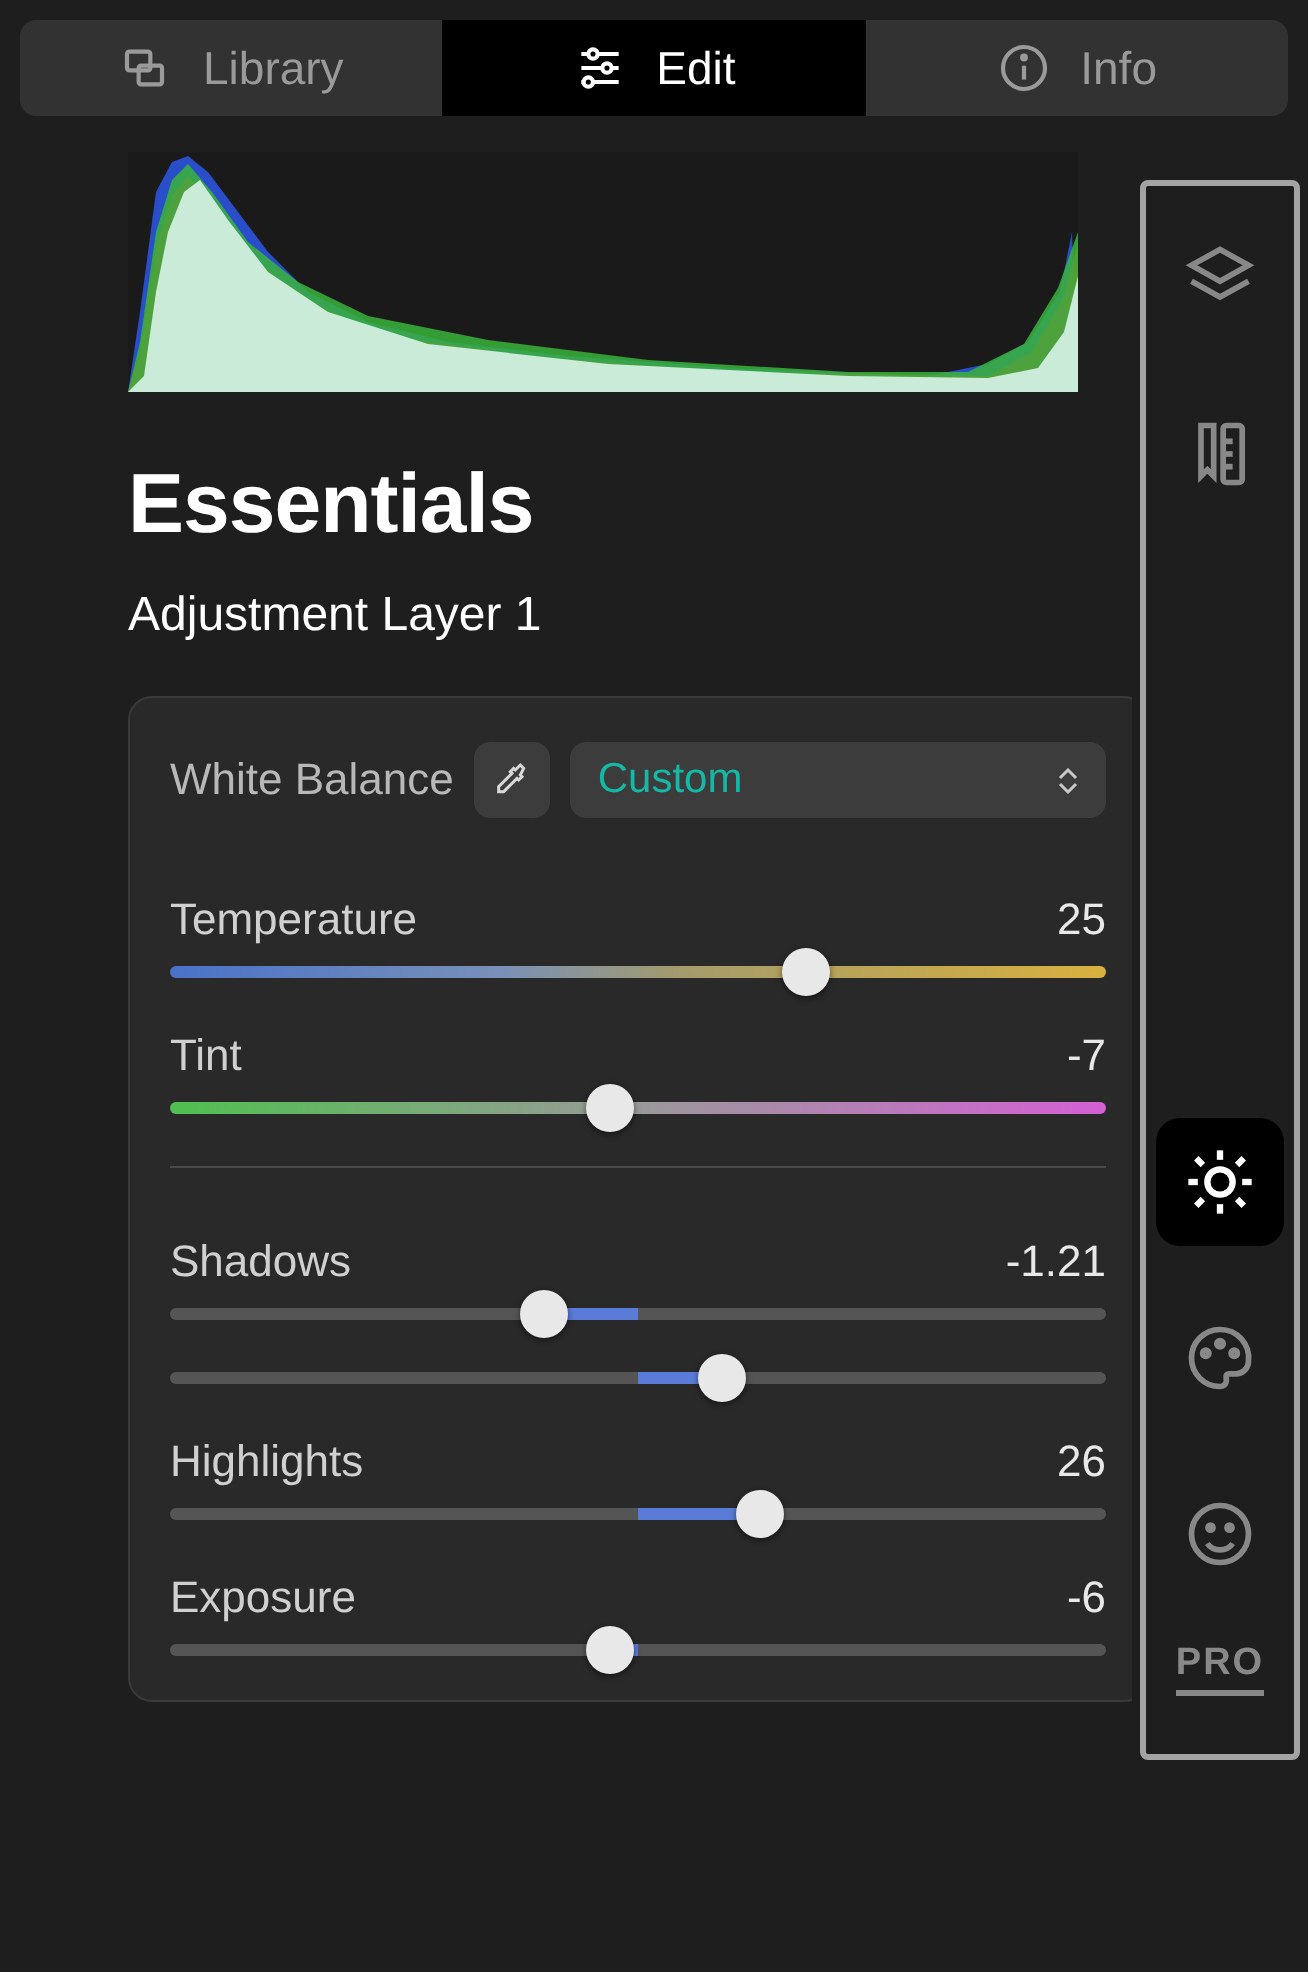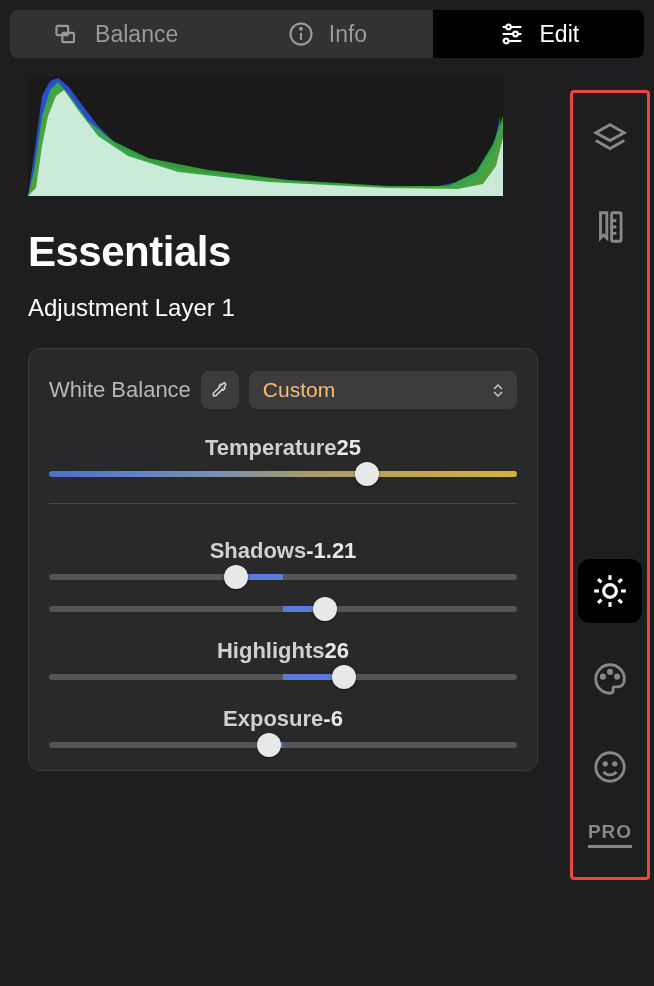--- a/index.html
+++ b/index.html
@@ -41,21 +41,21 @@
   .tab:first-child { border-top-right-radius: 0; border-bottom-right-radius: 0; }
   .tab:last-child  { border-top-left-radius: 0;  border-bottom-left-radius: 0; }
   .tab:nth-child(2) { border-radius: 0; }
 
   .content {
     position: absolute;
     top: 68px;
     left: 0;
     right: 88px;
     bottom: 0;
-    padding: 0 24px 0 28px;
+    padding: 0 24px 0 64px;
     overflow: hidden;
   }
 
   
   .histogram {
     width: 475px;
     height: 120px;
     position: relative;
     margin-top: 8px;
     background: #1a1a1a;
@@ -94,21 +94,21 @@
     font-weight: 700;
     color: #fff;
   }
   .undo-icon svg { width: 26px; height: 26px; stroke: #cfcfcf; }
   .undo-icon { cursor: pointer; }
 
   .wb-row {
     display: flex;
     align-items: center;
     gap: 10px;
-    margin-bottom: 26px;
+    margin-bottom: 38px;
   }
   .wb-label { font-size: 22px; color: #b8b8b8; flex: 0 0 auto; }
   .eyedrop {
     width: 38px; height: 38px;
     background: #3c3c3c;
     border-radius: 8px;
     display: flex; align-items: center; justify-content: center;
     cursor: pointer;
   }
   .eyedrop svg { width: 20px; height: 20px; stroke: #d8d8d8; }
@@ -116,33 +116,32 @@
     flex: 1;
     height: 38px;
     background: #3c3c3c;
     border-radius: 8px;
     display: flex;
     align-items: center;
     justify-content: space-between;
     padding: 0 14px;
     cursor: pointer;
     font-size: 21px;
-    color: #fdba74;
+    color: #14b8a6;
   }
   .dropdown .chev { display: flex; flex-direction: column; gap: 1px; }
   .dropdown .chev svg { width: 10px; height: 6px; }
 
   .slider-row { margin-bottom: 26px; }
   .slider-head {
     display: flex;
-    justify-content: center;
+    justify-content: space-between;
     font-size: 22px;
     color: #d0d0d0;
     margin-bottom: 10px;
-    font-weight: bold;
   }
   .slider-head .val { color: #e8e8e8; }
 
   .track {
     position: relative;
     height: 6px;
     border-radius: 3px;
     background: #555;
   }
   .track.grad-temp {
@@ -190,21 +189,21 @@
     border-radius: 3px;
   }
 
   
   .rail {
     position: absolute;
     right: 4px;
     top: 90px;
     width: 80px;
     height: 790px;
-    border: 3px solid #ef4444;
+    border: 3px solid #a3a3a3;
     border-radius: 4px;
     display: flex;
     flex-direction: column;
     align-items: center;
     padding-top: 14px;
     background: #1e1e1e;
   }
   .rail-item {
     width: 64px;
     height: 64px;
@@ -235,40 +234,40 @@
 </style>
 </head>
 <body>
 
 <div class="tabbar">
   <div class="tab">
     <svg viewBox="0 0 24 24" fill="none" stroke="currentColor" stroke-width="1.8">
       <rect x="3" y="5" width="10" height="8" rx="1"></rect>
         <rect x="8" y="11" width="10" height="8" rx="1"></rect>
     </svg>
-    <span>Balance</span>
-  </div>
-  <div class="tab">
-    <svg viewBox="0 0 24 24" fill="none" stroke="currentColor" stroke-width="1.8">
-      <circle cx="12" cy="12" r="9"></circle>
-        <line x1="12" y1="11" x2="12" y2="17"></line>
-        <circle cx="12" cy="7.5" r="0.8" fill="currentColor"></circle>
-    </svg>
-    <span>Info</span>
+    <span>Library</span>
   </div>
   <div class="tab active">
     <svg viewBox="0 0 24 24" fill="none" stroke="currentColor" stroke-width="1.8">
       <line x1="4" y1="6" x2="20" y2="6"></line>
         <circle cx="9" cy="6" r="2" fill="#000"></circle>
       <line x1="4" y1="12" x2="20" y2="12"></line>
         <circle cx="15" cy="12" r="2" fill="#000"></circle>
       <line x1="4" y1="18" x2="20" y2="18"></line>
         <circle cx="7" cy="18" r="2" fill="#000"></circle>
     </svg>
     <span>Edit</span>
+  </div>
+  <div class="tab">
+    <svg viewBox="0 0 24 24" fill="none" stroke="currentColor" stroke-width="1.8">
+      <circle cx="12" cy="12" r="9"></circle>
+        <line x1="12" y1="11" x2="12" y2="17"></line>
+        <circle cx="12" cy="7.5" r="0.8" fill="currentColor"></circle>
+    </svg>
+    <span>Info</span>
   </div>
 </div>
 
 <div class="content">
 
   <div class="histogram">
     <svg viewBox="0 0 475 120" preserveAspectRatio="none">
       <path fill="#2a4ec9" d="M0,120 L0,120 6,80 14,20 22,5 30,2 40,10 55,30 70,50 90,70 120,85 160,95 220,102 300,108 400,112 430,106 450,95 466,70 472,40 475,120 Z"></path>
       <path fill="#d63a3a" opacity="0.85" d="M0,120 6,100 14,48 22,22 30,12 45,28 65,55 90,75 130,92 200,102 300,110 430,112 452,100 468,72 475,45 475,120 Z"></path>
       <path fill="#3ab43a" opacity="0.85" d="M0,120 6,95 14,40 22,14 30,6 42,20 60,45 85,65 120,82 180,94 260,104 360,110 420,110 448,96 465,68 475,40 475,120 Z"></path>
@@ -304,20 +303,29 @@
     <div class="slider-row">
       <div class="slider-head">
         <span>Temperature</span>
         <span class="val">25</span>
       </div>
       <div class="track grad-temp">
         <div class="thumb" style="left: 68%;"></div>
       </div>
     </div>
 
+    <div class="slider-row">
+      <div class="slider-head">
+        <span>Tint</span>
+        <span class="val">-7</span>
+      </div>
+      <div class="track grad-tint">
+        <div class="thumb" style="left: 47%;"></div>
+      </div>
+    </div>
 
     <div class="divider"></div>
 
     <div class="slider-row">
       <div class="slider-head">
         <span>Shadows</span>
         <span class="val">-1.21</span>
       </div>
       <div class="track">
         <div class="fill-center" style="left: 40%; width: 10%;"></div>

